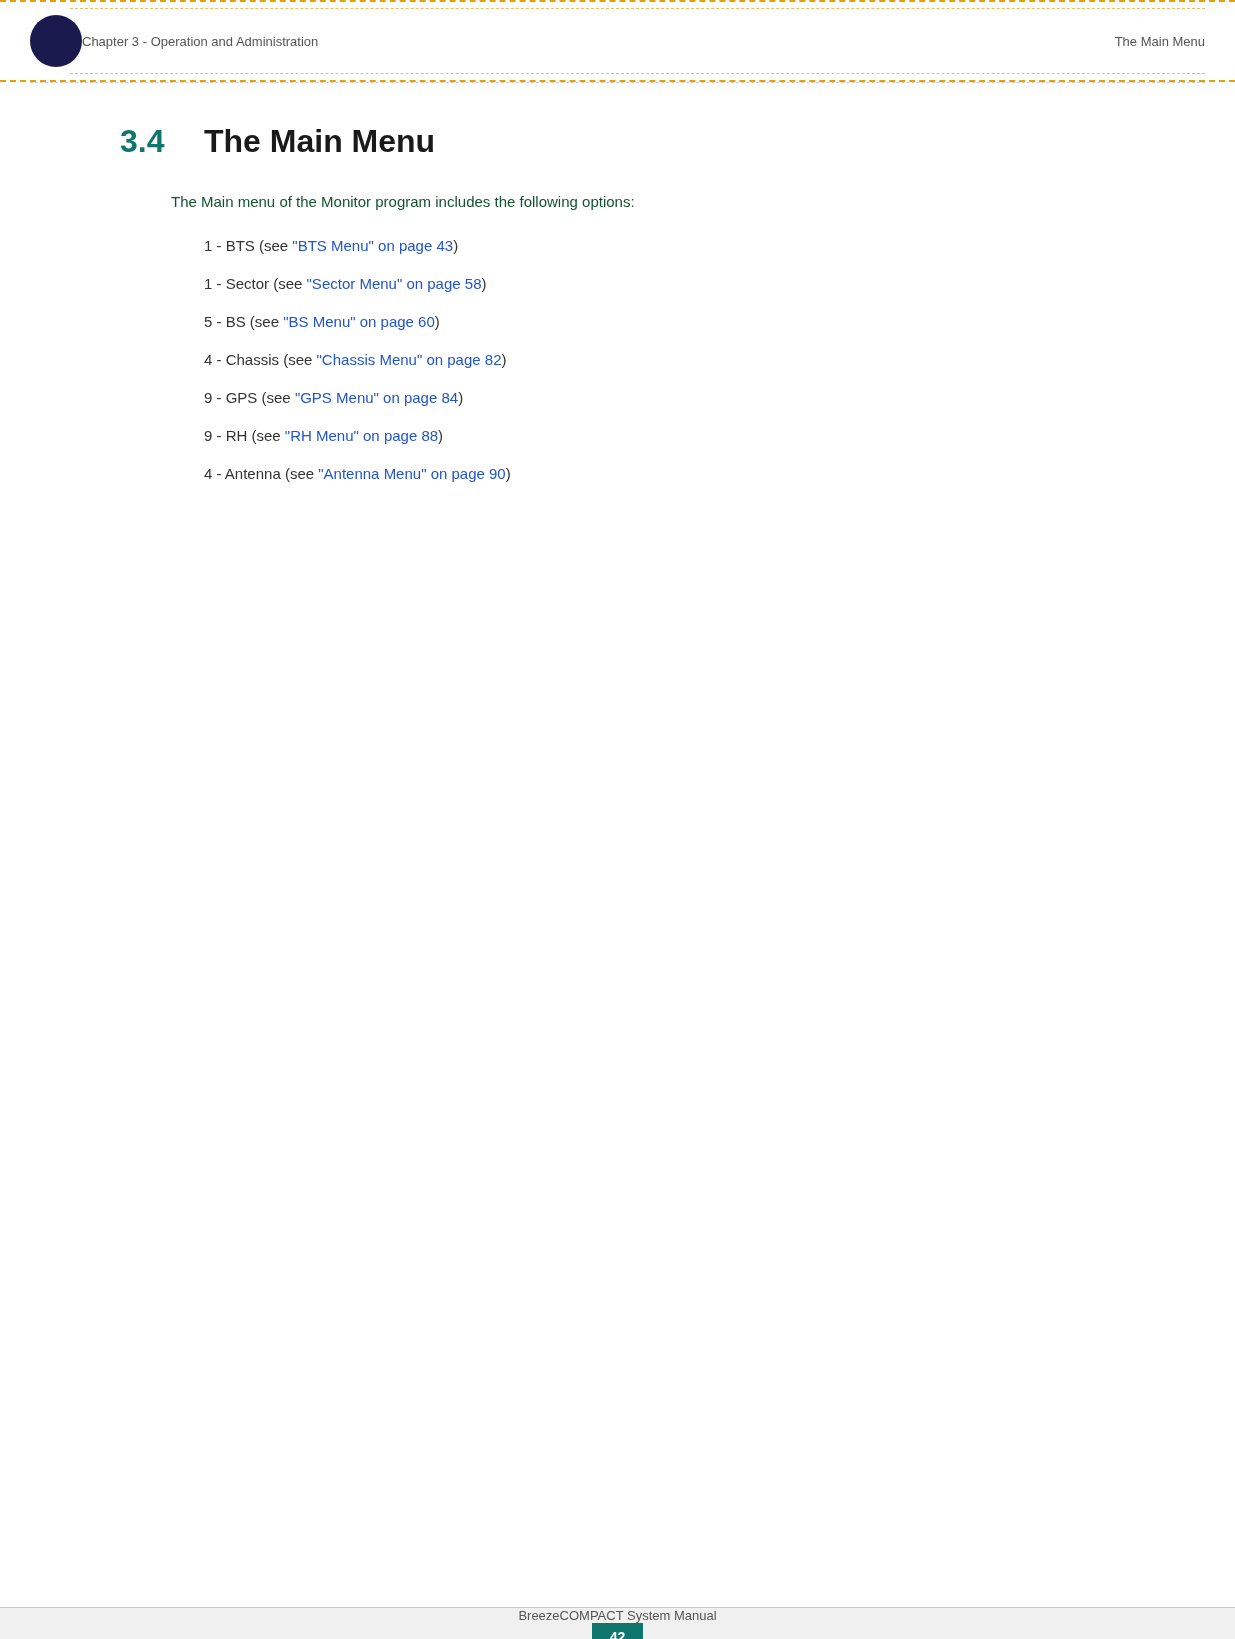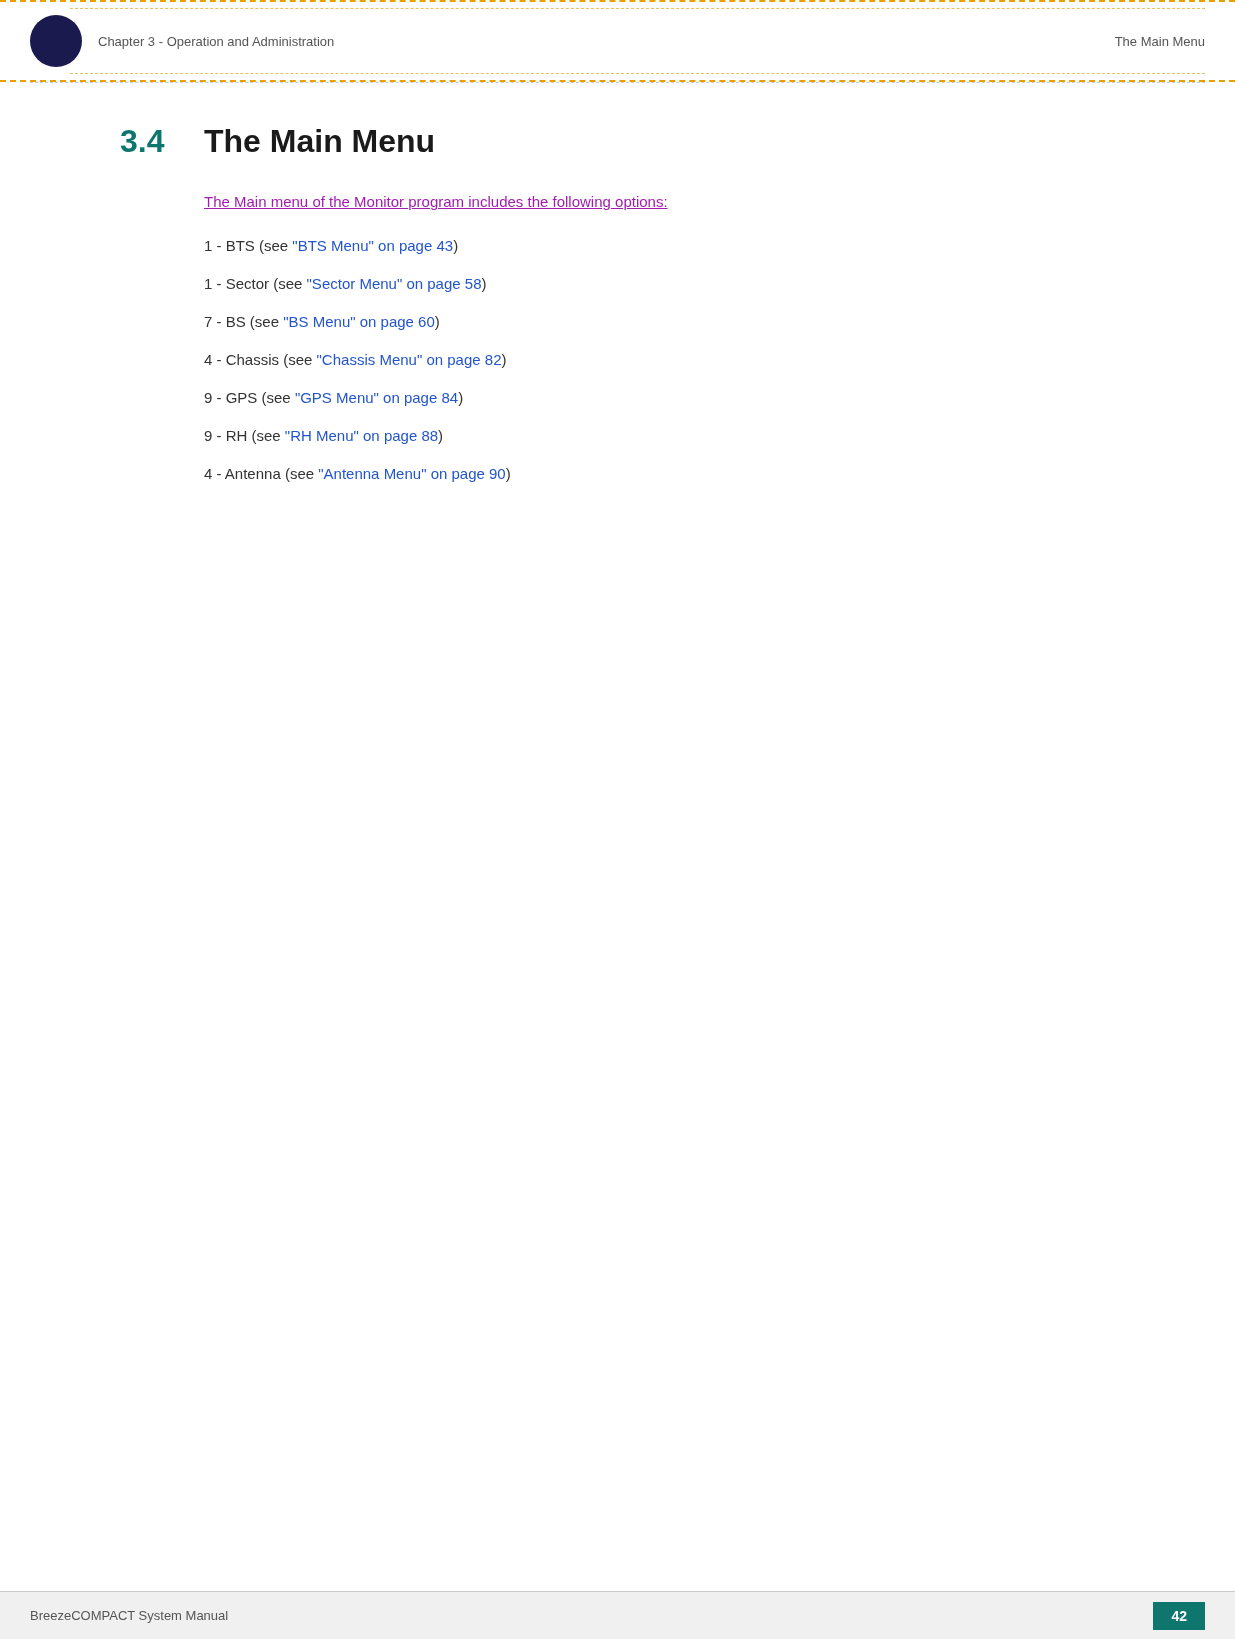--- a/index.html
+++ b/index.html
@@ -44,21 +44,20 @@
       position: absolute;
       bottom: 6px;
       left: 70px;
       right: 30px;
       border-top: 1px dashed #e8c060;
     }
 
     .header-left {
       display: flex;
       align-items: center;
-      gap: 16px;
     }
 
     .chapter-circle {
       width: 52px;
       height: 52px;
       background: #1a1a4e;
       border-radius: 50%;
       flex-shrink: 0;
     }
 
@@ -100,26 +99,25 @@
     }
 
     .section-title {
       font-size: 32px;
       font-weight: bold;
       color: #1a1a1a;
     }
 
     
     .intro-text {
-      margin-left: 84px;
+      margin-left: 51px;
       margin-bottom: 20px;
       font-size: 15px;
-      color: #a21caf;
+      color: #14532d;
       line-height: 1.6;
-      text-decoration: underline;
     }
 
     
     .menu-list {
       margin-left: 84px;
       list-style: none;
     }
 
     .menu-list li {
       margin-bottom: 14px;
@@ -133,27 +131,28 @@
       color: #2255cc;
       text-decoration: none;
     }
 
     
     .footer {
       position: absolute;
       bottom: 0;
       left: 0;
       right: 0;
-      height: 48px;
+      height: 32px;
       display: flex;
       align-items: center;
       justify-content: space-between;
       padding: 0 30px;
       background: #f0f0f0;
       border-top: 1px solid #cccccc;
+      flex-direction: column;
     }
 
     .footer-left {
       font-size: 13px;
       color: #555555;
     }
 
     .footer-right {
       background: #0f766e;
       color: #ffffff;
@@ -187,21 +186,21 @@
   <p class="intro-text">The Main menu of the Monitor program includes the following options:</p>
 
   <ul class="menu-list">
     <li>
       <span>1 - BTS (see </span><a href="#" class="menu-link">"BTS Menu" on page 43</a><span>)</span>
     </li>
     <li>
       <span>1 - Sector (see </span><a href="#" class="menu-link">"Sector Menu" on page 58</a><span>)</span>
     </li>
     <li>
-      <span>7 - BS (see </span><a href="#" class="menu-link">"BS Menu" on page 60</a><span>)</span>
+      <span>5 - BS (see </span><a href="#" class="menu-link">"BS Menu" on page 60</a><span>)</span>
     </li>
     <li>
       <span>4 - Chassis (see </span><a href="#" class="menu-link">"Chassis Menu" on page 82</a><span>)</span>
     </li>
     <li>
       <span>9 - GPS (see </span><a href="#" class="menu-link">"GPS Menu" on page 84</a><span>)</span>
     </li>
     <li>
       <span>9 - RH (see </span><a href="#" class="menu-link">"RH Menu" on page 88</a><span>)</span>
     </li>

